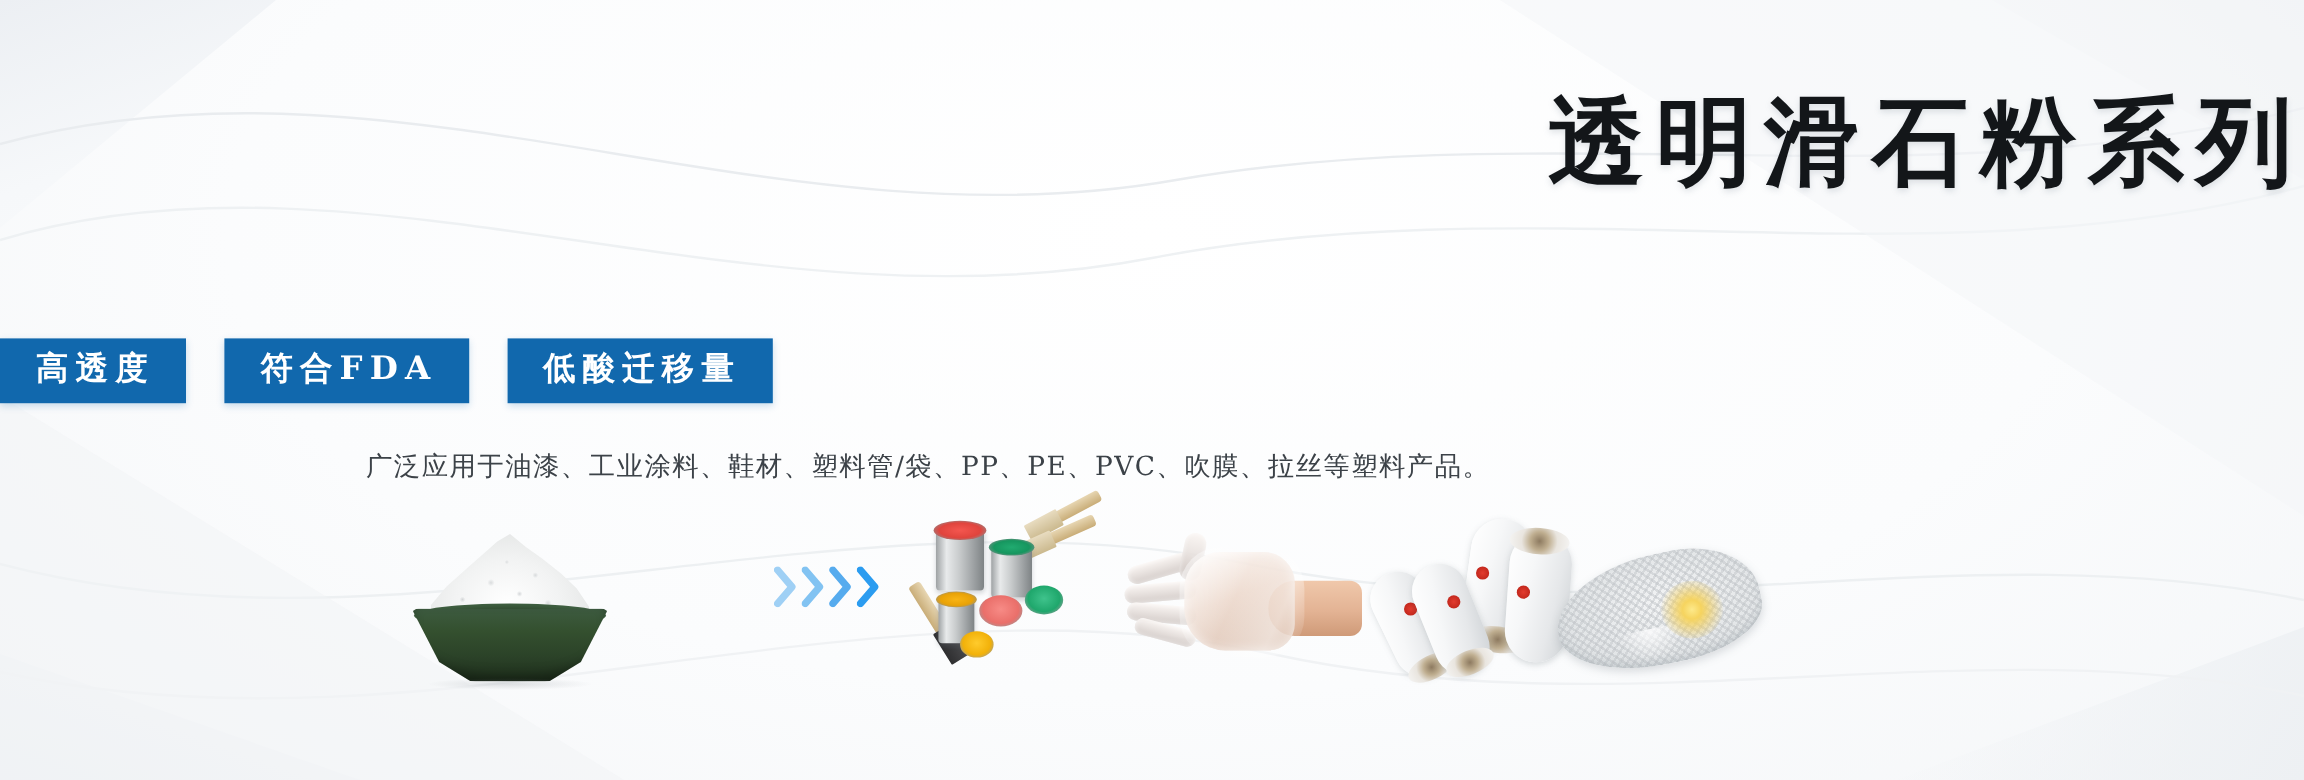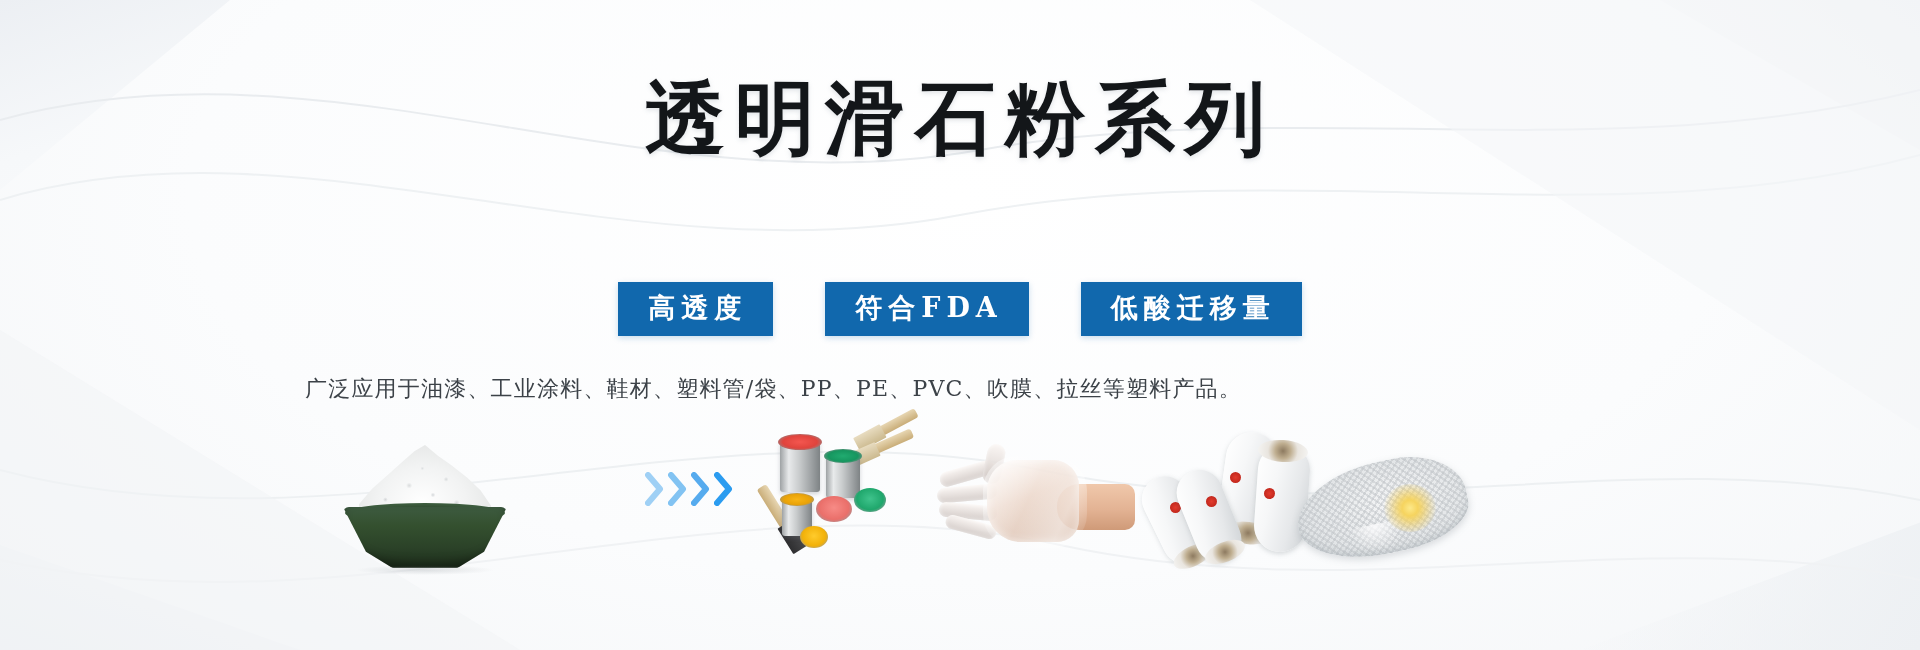--- a/index.html
+++ b/index.html
@@ -33,30 +33,30 @@
   }
   .corner-tr{
     position:absolute;right:0;top:0;width:260px;height:150px;
     background:linear-gradient(220deg,#f0f2f5 0%, rgba(255,255,255,0) 85%);
     clip-path:polygon(100% 0,100% 100%,0 0);
   }
 
   .content{position:relative;z-index:5;width:1920px;height:650px;}
 
   .title{
-    position:absolute;top:78px;left:0;width:1920px;text-align:center;
+    position:absolute;top:78px;left:0;width:1920px;text-align:right;
     font-family:"DejaVu Serif","Liberation Serif",serif;
     font-size:80px;font-weight:700;color:#131619;
     letter-spacing:10px;line-height:1;
     text-shadow:0 2px 5px rgba(120,130,145,.22);
   }
 
   .badges{
     position:absolute;top:282px;left:0;width:1920px;
-    display:flex;justify-content:center;align-items:center;gap:52px;
+    display:flex;justify-content:flex-start;align-items:center;gap:32px;
   }
   .badge{
     background:#1168ad;color:#ffffff;
     font-family:"DejaVu Serif","Liberation Serif",serif;
     font-size:27px;font-weight:700;letter-spacing:6px;
     padding:9px 26px 11px 30px;line-height:1.25;
     box-shadow:0 2px 6px rgba(17,104,173,.22);
     white-space:nowrap;
   }
 

